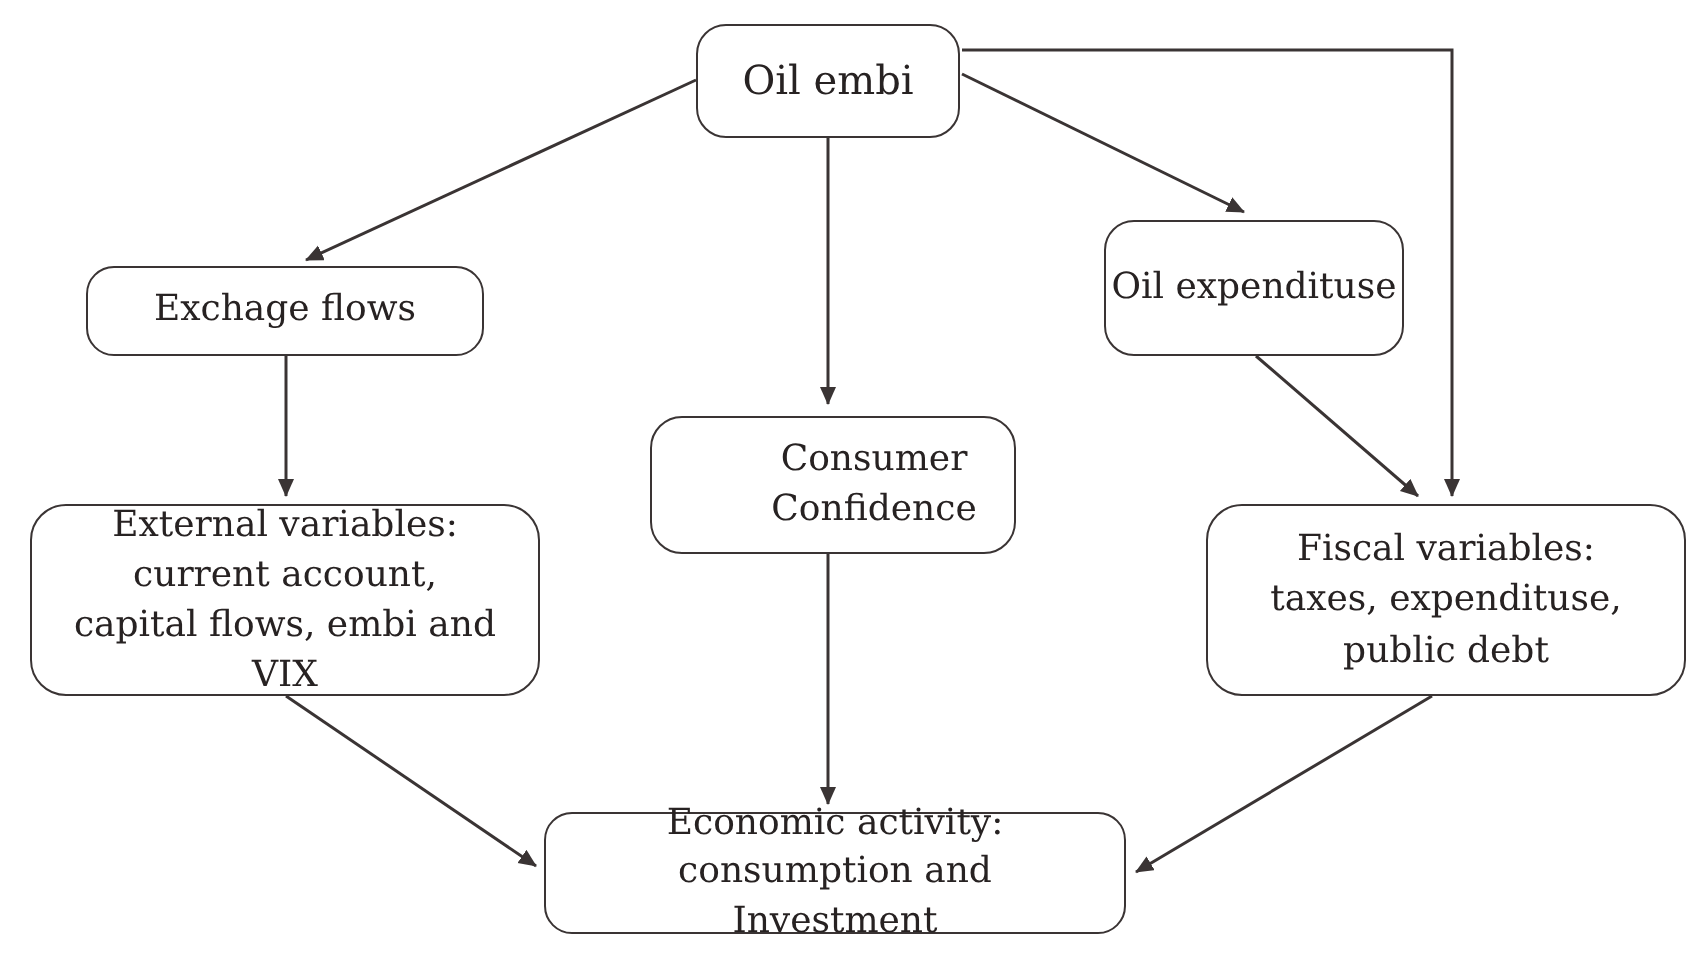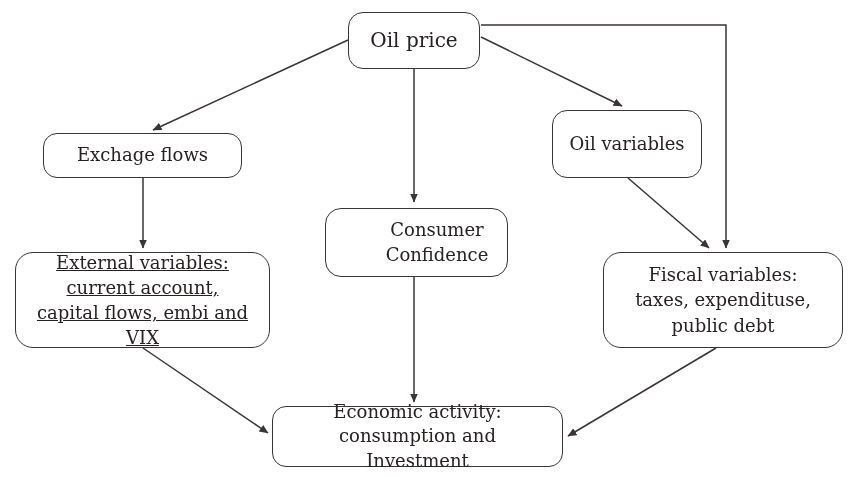--- a/index.html
+++ b/index.html
@@ -32,21 +32,21 @@
     color: #272222;
     font-size: 18px;
     line-height: 1.35;
   }
   .node .lbl { display: inline-block; }
 
   .node-oil-price            { left: 348px; top: 12px;  width: 132px; height: 57px; border-radius: 15px; font-size: 20px; }
   .node-exchange-rate        { left: 43px;  top: 133px; width: 199px; height: 45px; border-radius: 14px; }
   .node-oil-production       { left: 552px; top: 110px; width: 150px; height: 68px; border-radius: 15px; }
   .node-consumer-confidence  { left: 325px; top: 208px; width: 183px; height: 69px; padding-left: 41px; }
-  .node-external-variables   { left: 15px;  top: 252px; width: 255px; height: 96px; border-radius: 18px; line-height: 1.4; text-decoration: underline; }
+  .node-external-variables   { left: 15px;  top: 252px; width: 255px; height: 96px; border-radius: 18px; line-height: 1.4; }
   .node-fiscal-variables     { left: 603px; top: 252px; width: 240px; height: 96px; border-radius: 18px; line-height: 1.4; }
   .node-economic-activity    { left: 272px; top: 406px; width: 291px; height: 61px; border-radius: 14px; }
 
   .node-consumer-confidence .lbl { max-width: 130px; }
   .node-external-variables  .lbl { max-width: 218px; }
   .node-fiscal-variables    .lbl { max-width: 200px; }
   .node-economic-activity   .lbl { max-width: 225px; }
 </style>
 </head>
 <body>
@@ -66,29 +66,29 @@
       <polyline points="481,25 726,25 726,248" marker-end="url(#ah)"></polyline>
       <line x1="143" y1="178" x2="143" y2="248" marker-end="url(#ah)"></line>
       <line x1="628" y1="178" x2="709" y2="248" marker-end="url(#ah)"></line>
       <line x1="143" y1="348" x2="268" y2="433" marker-end="url(#ah)"></line>
       <line x1="414" y1="277" x2="414" y2="402" marker-end="url(#ah)"></line>
       <line x1="716" y1="348" x2="568" y2="436" marker-end="url(#ah)"></line>
     </g>
   </svg>
 
   <div class="node node-oil-price">
-    <span class="lbl">Oil price</span>
+    <span class="lbl">Oil embi</span>
   </div>
 
   <div class="node node-exchange-rate">
     <span class="lbl">Exchage flows</span>
   </div>
 
   <div class="node node-oil-production">
-    <span class="lbl">Oil variables</span>
+    <span class="lbl">Oil expendituse</span>
   </div>
 
   <div class="node node-consumer-confidence">
     <span class="lbl">Consumer Confidence</span>
   </div>
 
   <div class="node node-external-variables">
     <span class="lbl">External variables: current account, capital flows, embi and VIX</span>
   </div>
 

